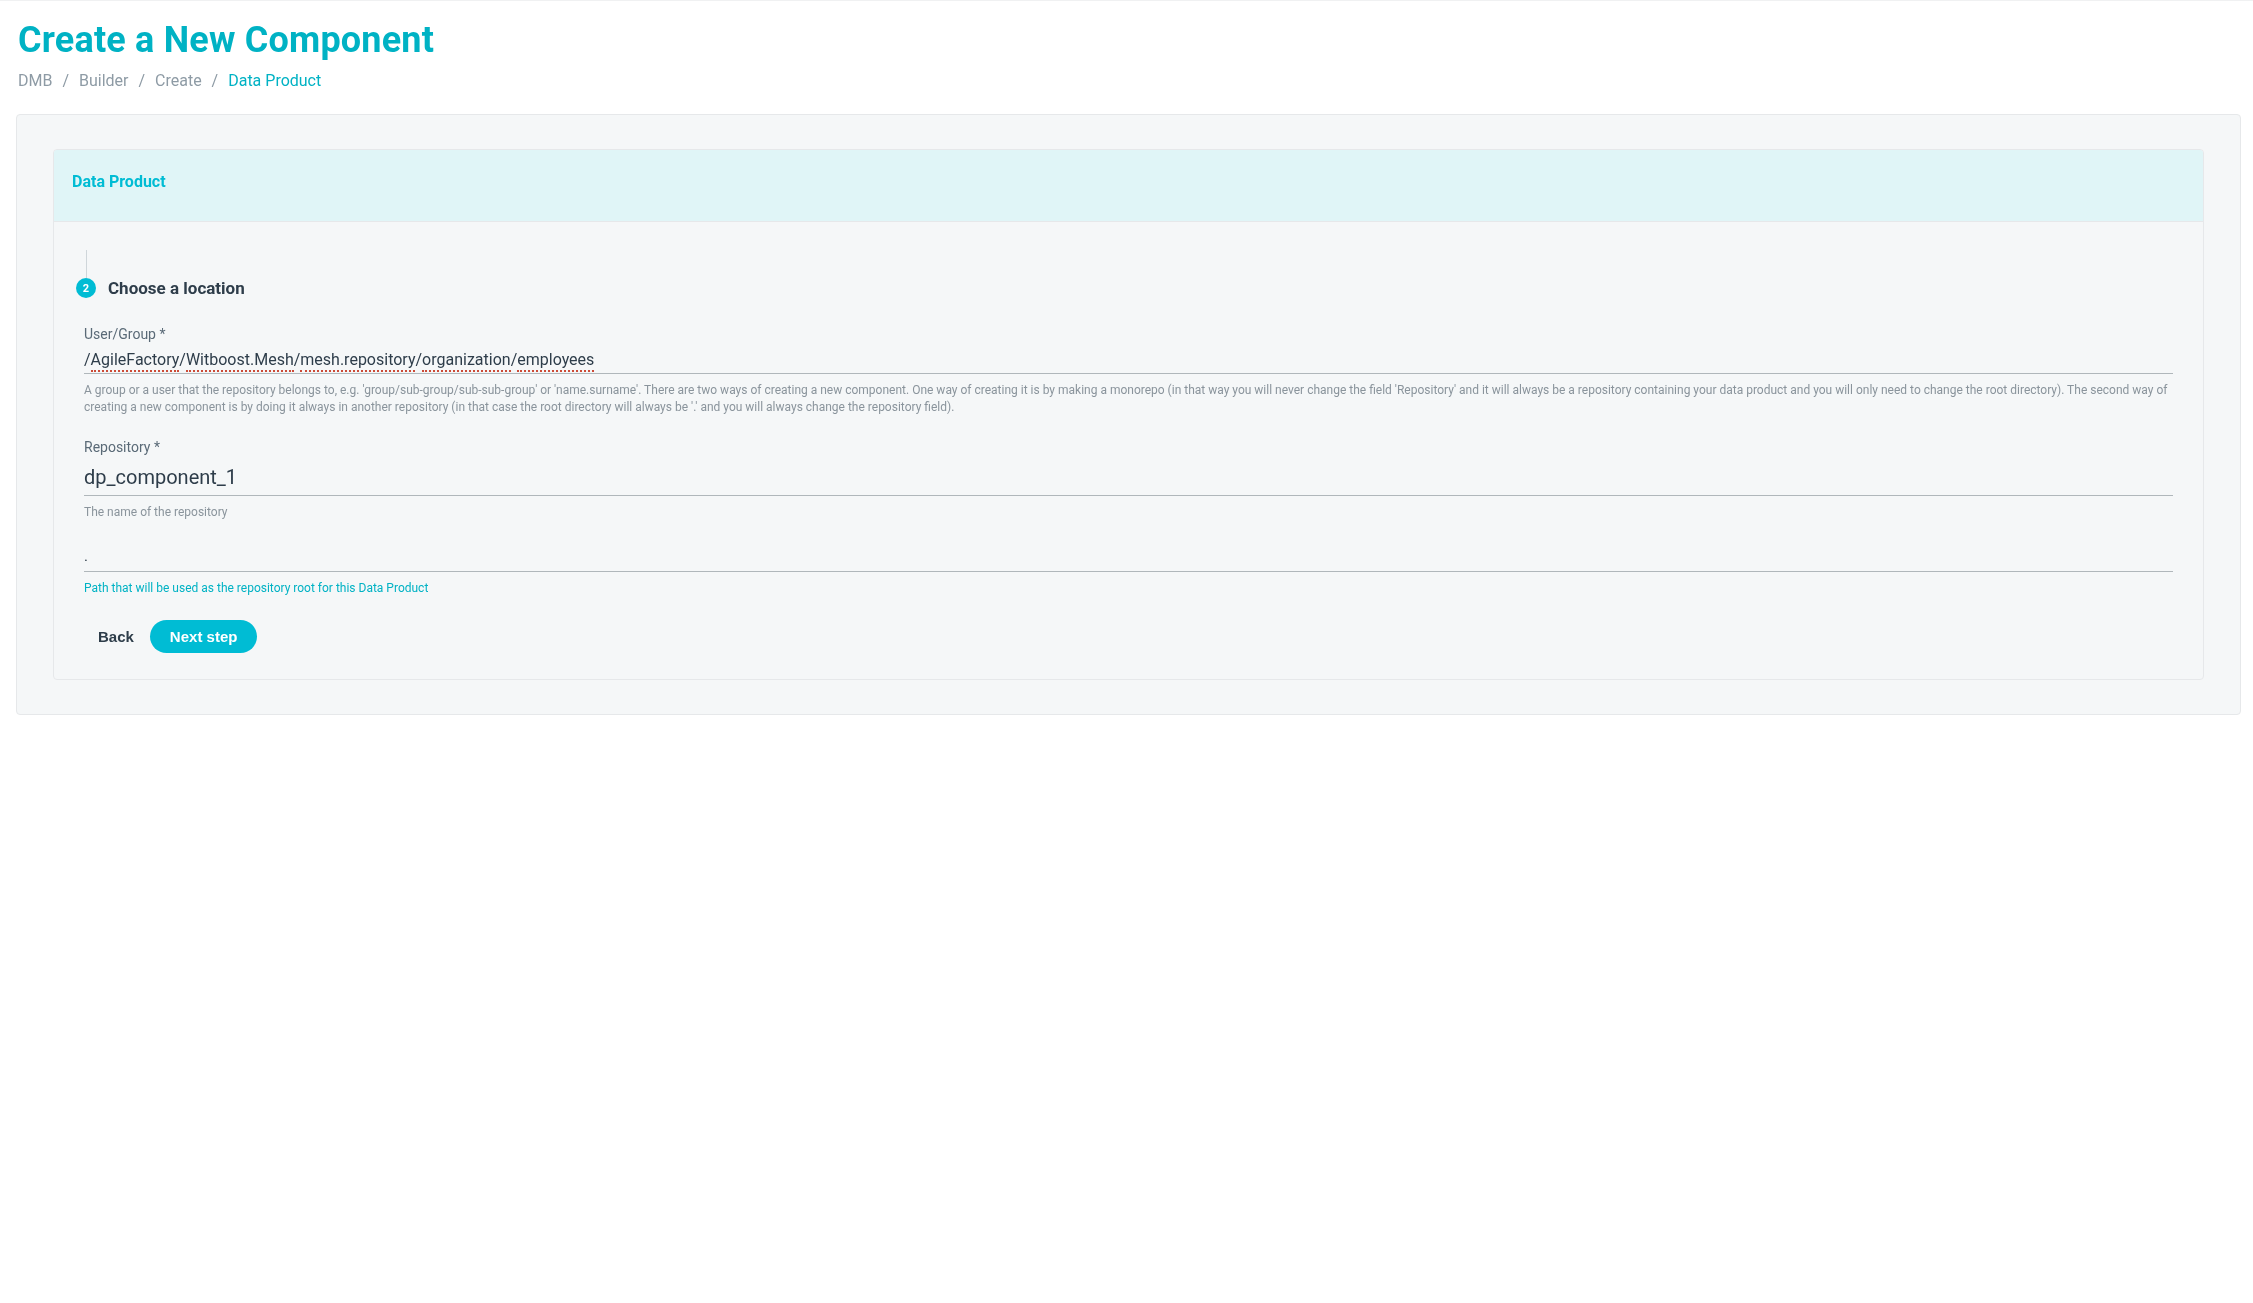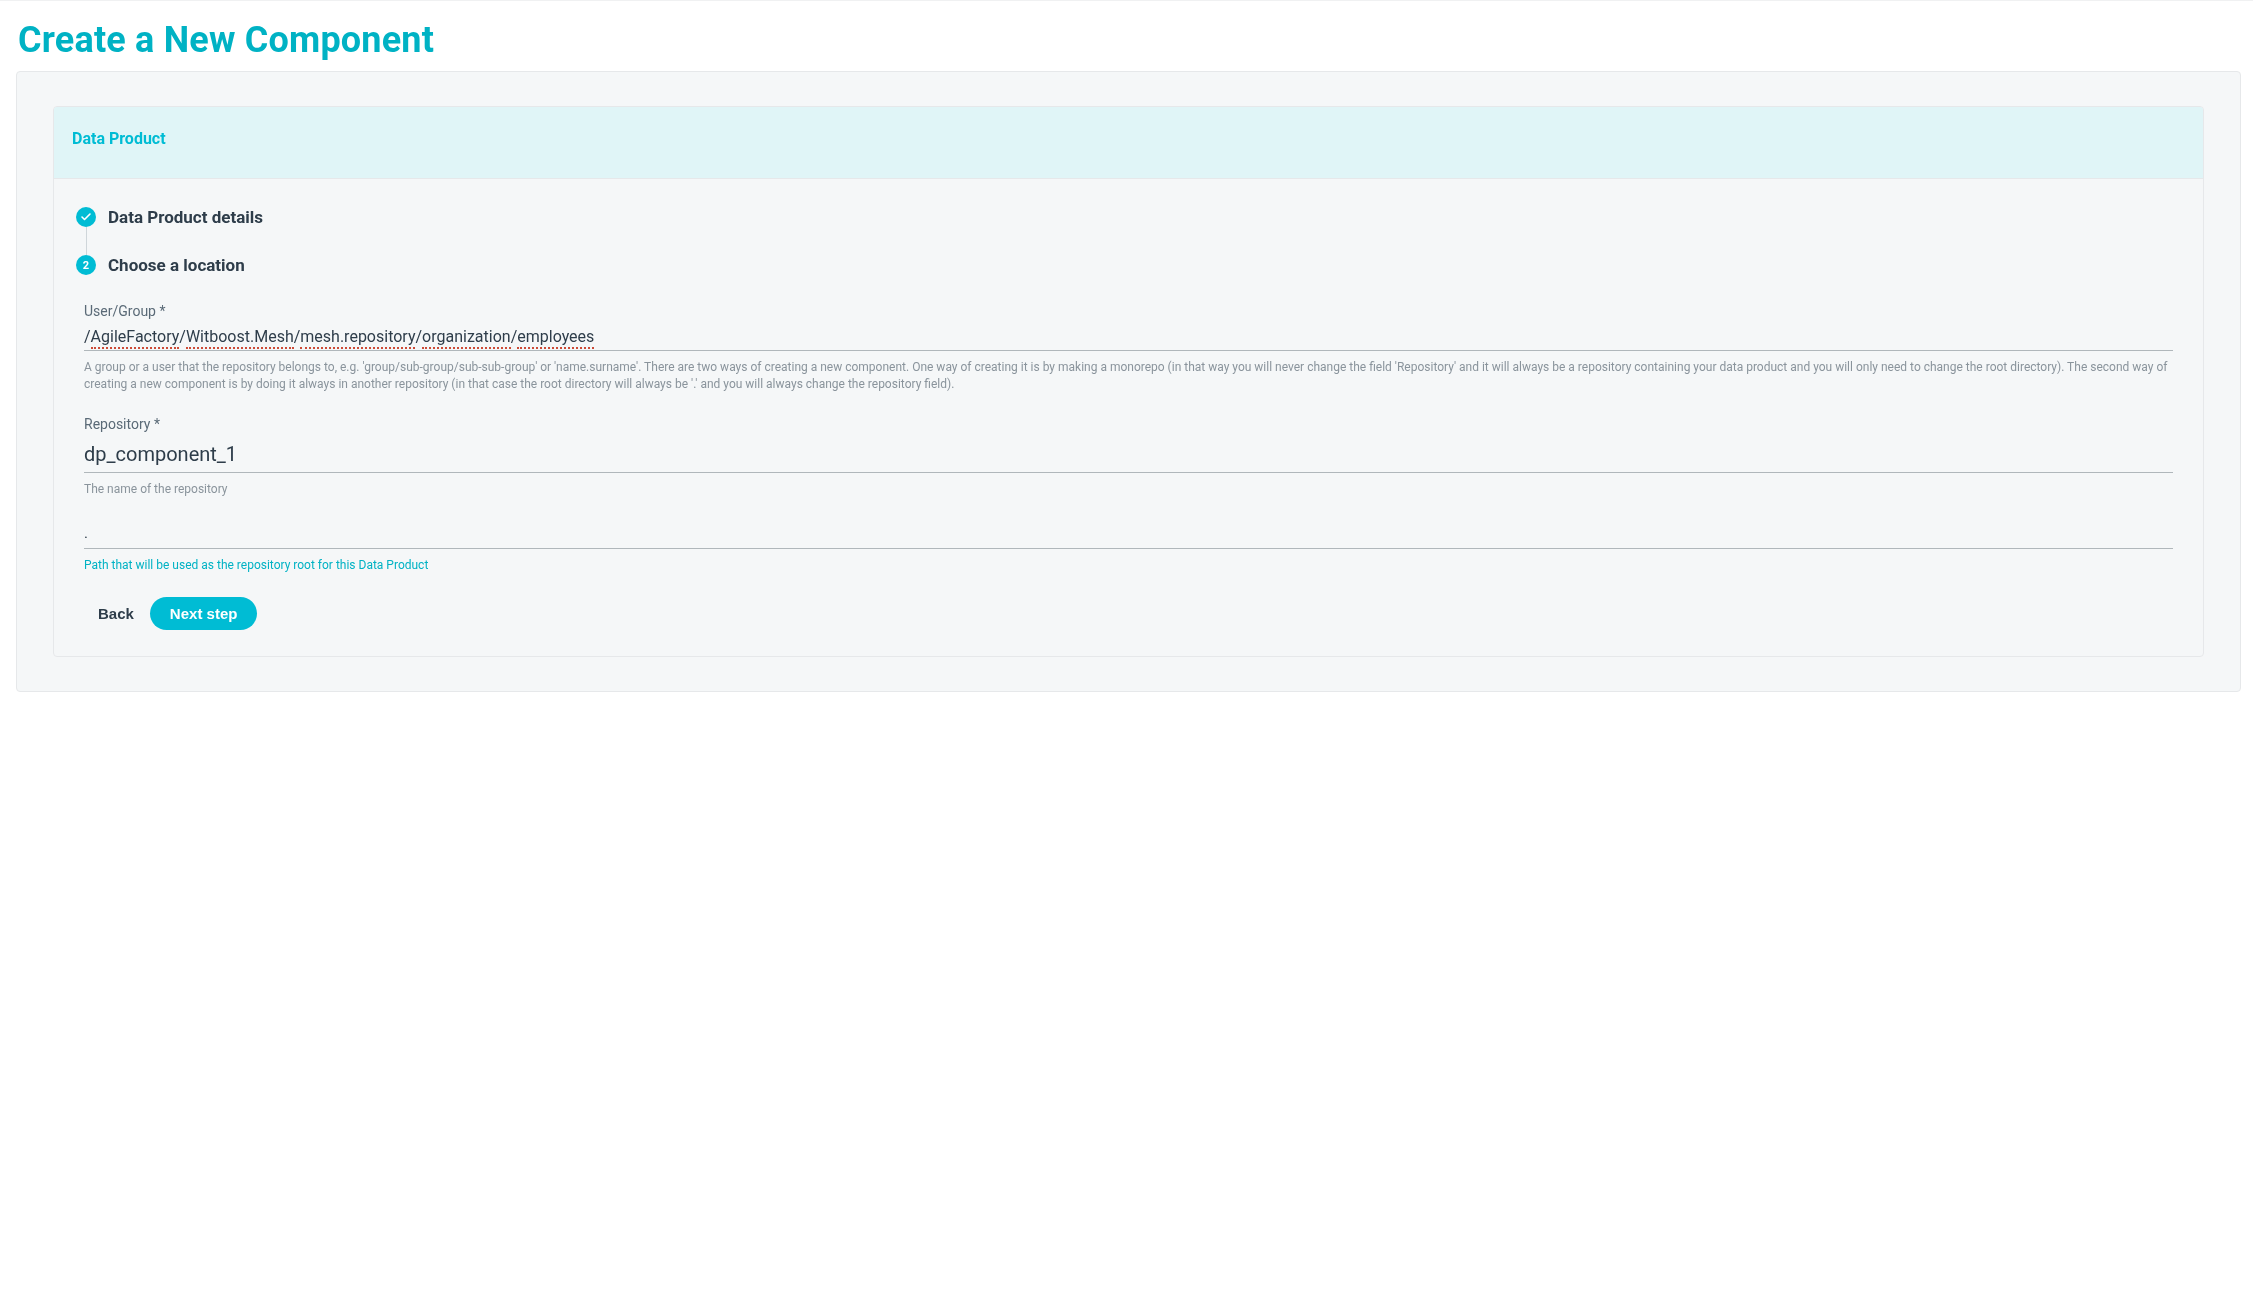--- a/index.html
+++ b/index.html
@@ -195,34 +195,35 @@
   }
   
   .panel-bottom-space{height:34px;}
 </style>
 </head>
 <body>
 
 <div class="page">
   <h1 class="page-title">Create a New Component</h1>
 
+  <nav class="breadcrumb">
+    <span class="crumb">DMB</span>
+    <span class="sep">/</span>
+    <span class="crumb">Builder</span>
+    <span class="sep">/</span>
+    <span class="crumb">Create</span>
+    <span class="sep">/</span>
+    <span class="crumb current">Data Product</span>
+  </nav>
 
   <div class="panel">
     <div class="inner">
       <div class="inner-header">Data Product</div>
 
       <div class="steps">
-        <div class="step-row">
-          <span class="step-circle">
-            <svg viewBox="0 0 24 24" fill="none" stroke="currentColor" stroke-width="3.2" stroke-linecap="round" stroke-linejoin="round">
-                <polyline points="20 6 9 17 4 12"></polyline>
-              </svg>
-          </span>
-          <span class="step-label">Data Product details</span>
-        </div>
         <div class="step-connector"></div>
         <div class="step-row">
           <span class="step-circle">2</span>
           <span class="step-label">Choose a location</span>
         </div>
       </div>
 
       <div class="form">
 
 

